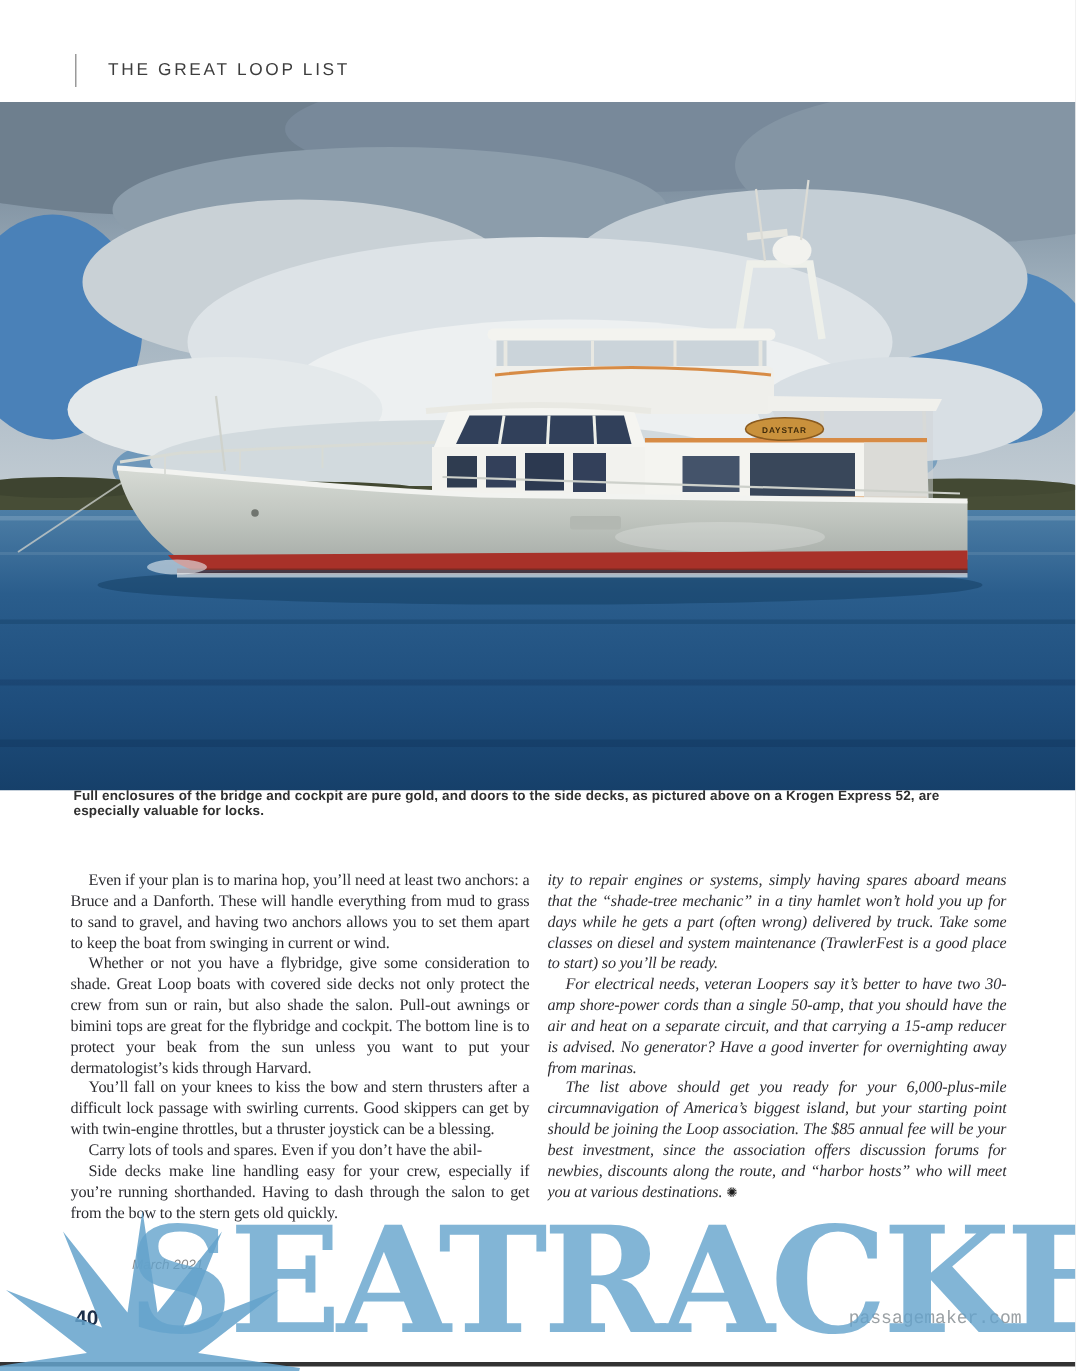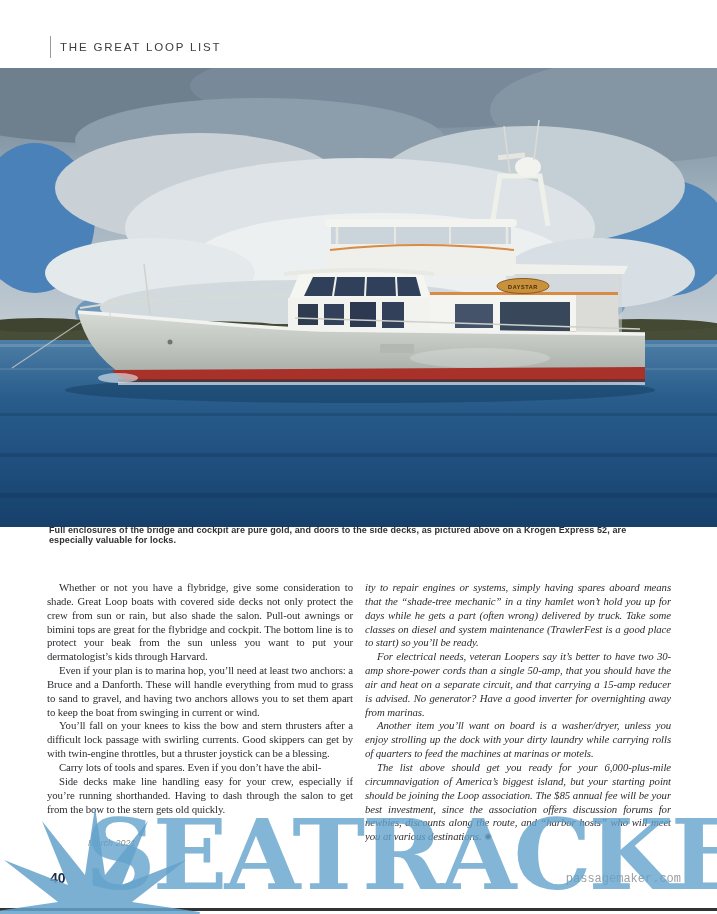--- a/index.html
+++ b/index.html
@@ -4,21 +4,21 @@
 <style>
   html,body{margin:0;padding:0;background:#e8e8e8;}
   .page{
     position:relative;width:717px;height:914px;background:#ffffff;
     margin:0 auto;overflow:hidden;
     font-family:"Liberation Serif",serif;color:#2d2d32;
   }
   
   .kicker{
     position:absolute;left:50px;top:36px;height:22px;
-    border-left:1px solid #9a9a9a;padding-left:9px;
+    border-left:1px solid #9a9a9a;padding-left:21px;
     display:flex;align-items:center;
     font-family:"Liberation Sans",sans-serif;font-size:11.5px;
     letter-spacing:1.8px;color:#3d3d3d;
   }
   
   .photo{position:absolute;left:0;top:68px;width:717px;height:459px;}
   .photo svg{display:block;}
   
   .caption{
     position:absolute;left:49px;top:525px;width:620px;
@@ -198,31 +198,30 @@
         <line x1="215" y1="230" x2="215" y2="244" stroke="#d8dbd5" stroke-width="1.2"></line>
         <line x1="150" y1="246" x2="144" y2="196" stroke="#cfd2cc" stroke-width="1.5"></line>
         <line x1="295" y1="250" x2="640" y2="261" stroke="#cdd0ca" stroke-width="1.5"></line>
       </g>
     </svg>
   </div>
 
   <div class="caption">Full enclosures of the bridge and cockpit are pure gold, and doors to the side decks, as pictured above on a Krogen Express 52, are especially valuable for locks.</div>
 
   <div class="col col-left">
+    <p>Even if your plan is to marina hop, you’ll need at least two anchors: a Bruce and a Danforth. These will handle everything from mud to grass to sand to gravel, and having two anchors allows you to set them apart to keep the boat from swinging in current or wind.</p>
     <p>Whether or not you have a flybridge, give some consideration to shade. Great Loop boats with covered side decks not only protect the crew from sun or rain, but also shade the salon. Pull-out awnings or bimini tops are great for the flybridge and cockpit. The bottom line is to protect your beak from the sun unless you want to put your dermatologist’s kids through Harvard.</p>
-    <p>Even if your plan is to marina hop, you’ll need at least two anchors: a Bruce and a Danforth. These will handle everything from mud to grass to sand to gravel, and having two anchors allows you to set them apart to keep the boat from swinging in current or wind.</p>
     <p>You’ll fall on your knees to kiss the bow and stern thrusters after a difficult lock passage with swirling currents. Good skippers can get by with twin-engine throttles, but a thruster joystick can be a blessing.</p>
     <p>Carry lots of tools and spares. Even if you don’t have the abil-</p>
     <p>Side decks make line handling easy for your crew, especially if you’re running shorthanded. Having to dash through the salon to get from the bow to the stern gets old quickly.</p>
   </div>
 
   <div class="col col-right">
     <p class="noindent">ity to repair engines or systems, simply having spares aboard means that the “shade-tree mechanic” in a tiny hamlet won’t hold you up for days while he gets a part (often wrong) delivered by truck. Take some classes on diesel and system maintenance (TrawlerFest is a good place to start) so you’ll be ready.</p>
     <p>For electrical needs, veteran Loopers say it’s better to have two 30-amp shore-power cords than a single 50-amp, that you should have the air and heat on a separate circuit, and that carrying a 15-amp reducer is advised. No generator? Have a good inverter for overnighting away from marinas.</p>
-    <p>Another item you’ll want on board is a washer/dryer, unless you enjoy strolling up the dock with your dirty laundry while carrying rolls of quarters to feed the machines at marinas or motels.</p>
     <p><span>The list above should get you ready for your 6,000-plus-mile circumnavigation of America’s biggest island, but your starting point should be joining the Loop association. The $85 annual fee will be your best investment, since the association offers discussion forums for newbies, discounts along the route, and “harbor hosts” who will meet you at various destinations.</span> <span class="endmark">✺</span></p>
   </div>
 
   <div class="folio">40</div>
   <div class="issue">March 2021</div>
   <div class="site">passagemaker.com</div>
   <div class="bottom-rule"></div>
 
   <div class="watermark">
     <svg class="wm-star" width="240" height="114" viewBox="0 0 240 114">

